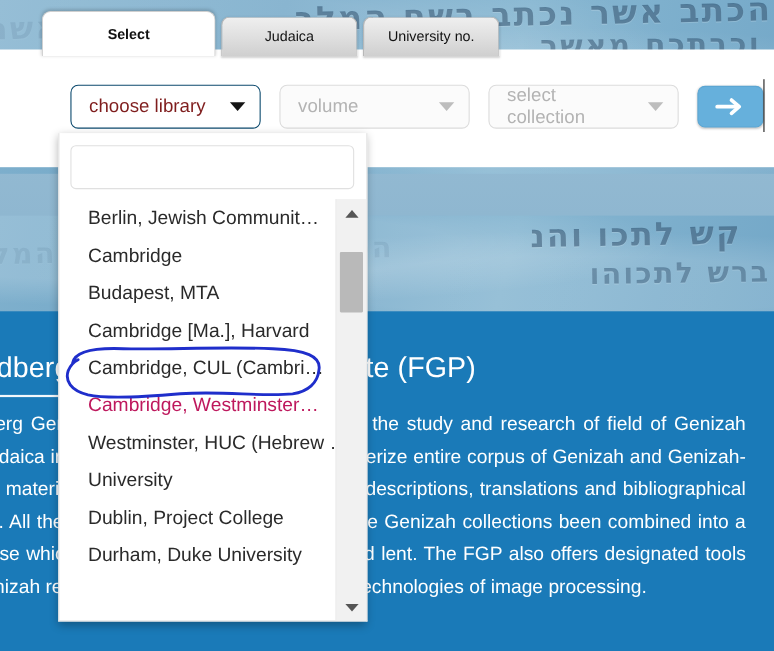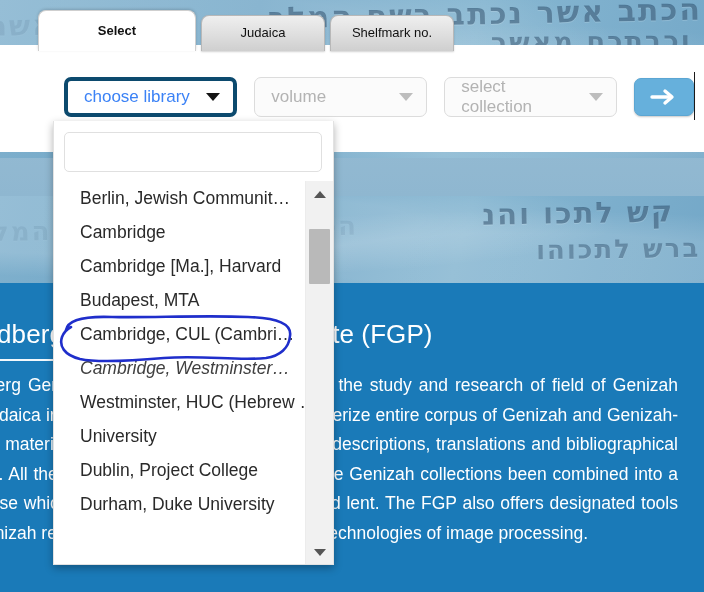--- a/index.html
+++ b/index.html
@@ -128,22 +128,22 @@
     border-radius: 7px;
     display: flex;
     align-items: center;
     justify-content: space-between;
     padding: 0 13px 0 16px;
     font-size: 17px;
     background: #fff;
     position: relative;
   }
   .combo.enabled {
-    border: 4px solid #0c4a6e;
-    color: #3b82f6;
+    border: 1px solid #0c4a6e;
+    color: #7f1d1d;
     width: 186px;
   }
   .combo.disabled {
     border: 1px solid #dcdcdc;
     color: #b3b3b3;
     background: #fbfbfb;
     width: 186px;
   }
   .combo .caret {
     width: 0; height: 0;
@@ -211,21 +211,21 @@
   }
   .option {
     height: 34px;
     line-height: 34px;
     padding: 0 0 0 26px;
     font-size: 17.5px;
     color: #2a2a2a;
     white-space: nowrap;
     overflow: hidden;
   }
-  .option.muted { color: #404040; font-style: italic; }
+  .option.muted { color: #be185d; }
 
   
   #dd-scrollbar {
     position: absolute;
     right: 0;
     top: 60px;
     width: 27px;
     height: 384px;
     background: #f1f1f1;
     border-left: 1px solid #ececec;
@@ -329,21 +329,21 @@
   <div id="panel-rule"></div>
   <div id="panel-body">Friedberg Genizah Project is a real revolution in the study and research of field of Genizah and Judaica in general. Its main task is to computerize entire corpus of Genizah and Genizah-related materials: images, tifications, catalogues, descriptions, translations and bibliographical rences. All these, following digitization of the entire Genizah collections been combined into a database which is accessible to every scholar and lent. The FGP also offers designated tools for Genizah research which are ed on advanced technologies of image processing.</div>
 </div>
 
 <div id="header-band"></div>
 <div id="header-divider"></div>
 
 <div id="tabbar">
   <div class="tab active">Select</div>
   <div class="tab">Judaica</div>
-  <div class="tab">Shelfmark no.</div>
+  <div class="tab">University no.</div>
 </div>
 
 <div id="selector-row">
 
   <div class="combo enabled">
     <span>choose library</span>
     <span class="caret"></span>
   </div>
 
   <div class="combo disabled">
@@ -364,22 +364,22 @@
   </div>
 </div>
 
 <div id="dropdown">
 
   <input id="dropdown-search" type="text" placeholder="" style="">
 
   <div id="option-list">
     <div class="option">Berlin, Jewish Communit…</div>
     <div class="option">Cambridge</div>
+    <div class="option">Budapest, MTA</div>
     <div class="option">Cambridge [Ma.], Harvard</div>
-    <div class="option">Budapest, MTA</div>
     <div class="option">Cambridge, CUL (Cambri…</div>
     <div class="option muted">Cambridge, Westminster…</div>
     <div class="option">Westminster, HUC (Hebrew …</div>
     <div class="option">University</div>
     <div class="option">Dublin, Project College</div>
     <div class="option">Durham, Duke University</div>
   </div>
 
   <div id="dd-scrollbar">
     <div class="dd-arrow" id="dd-arrow-up">

